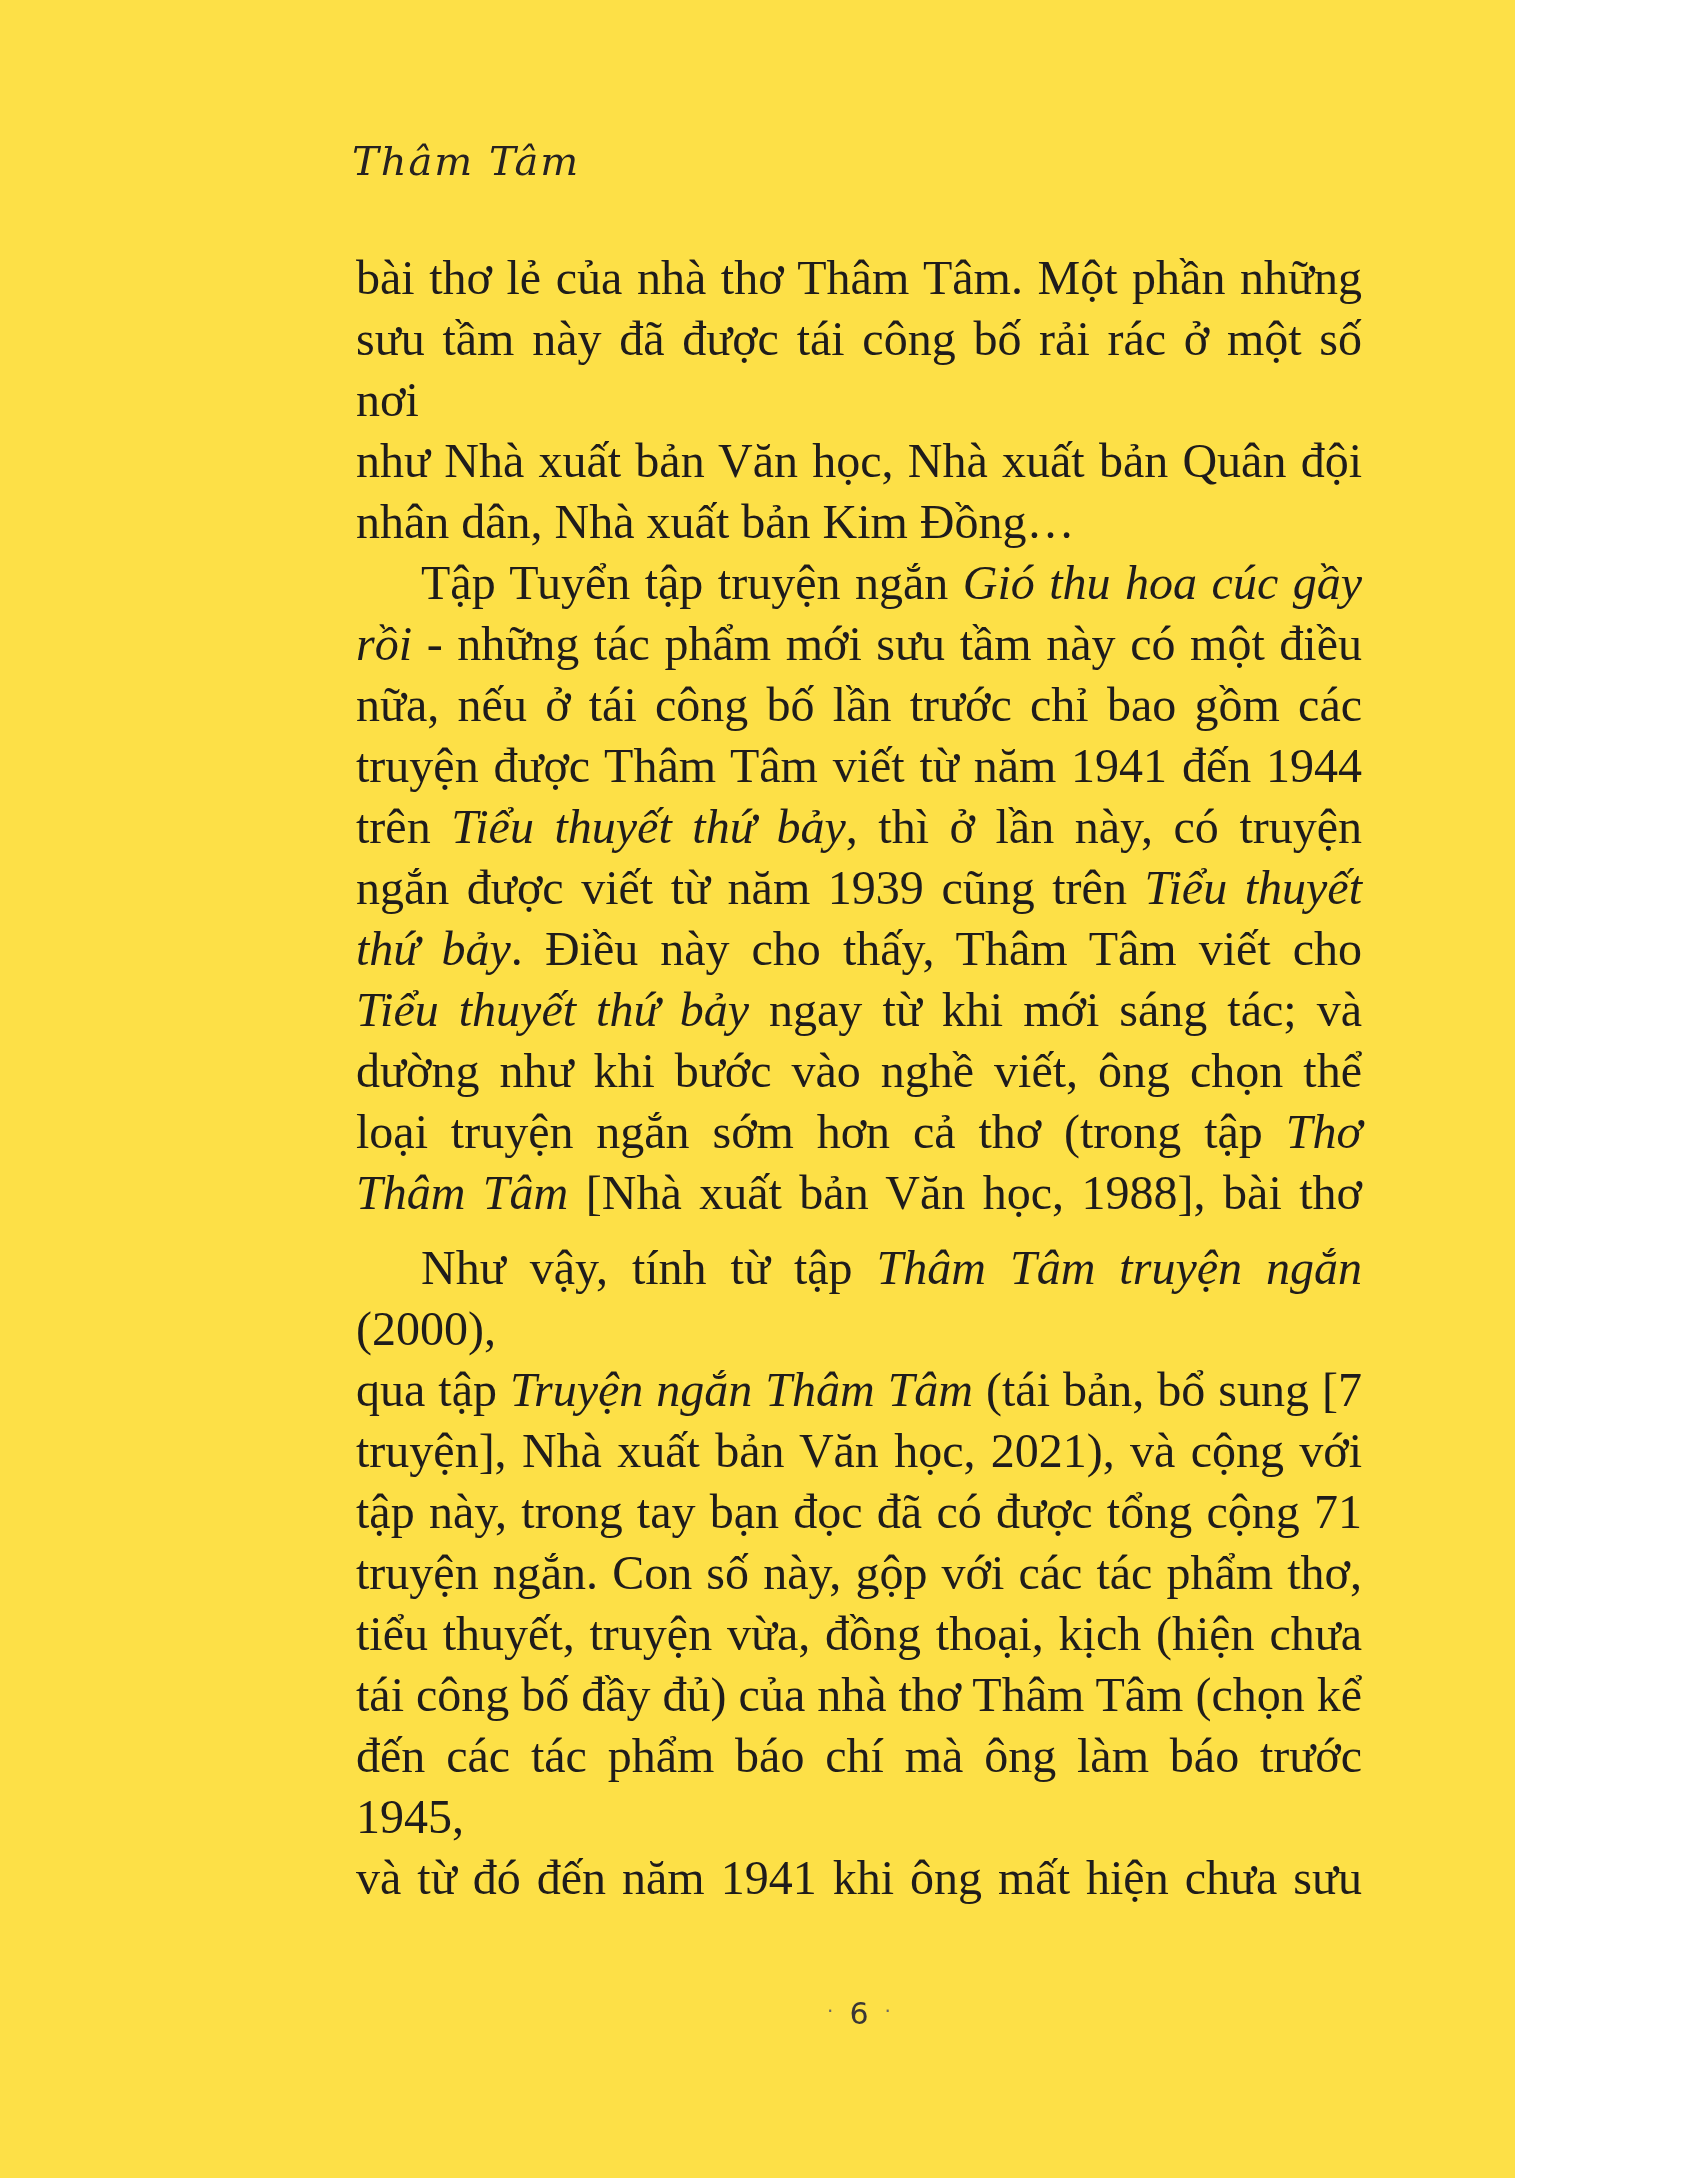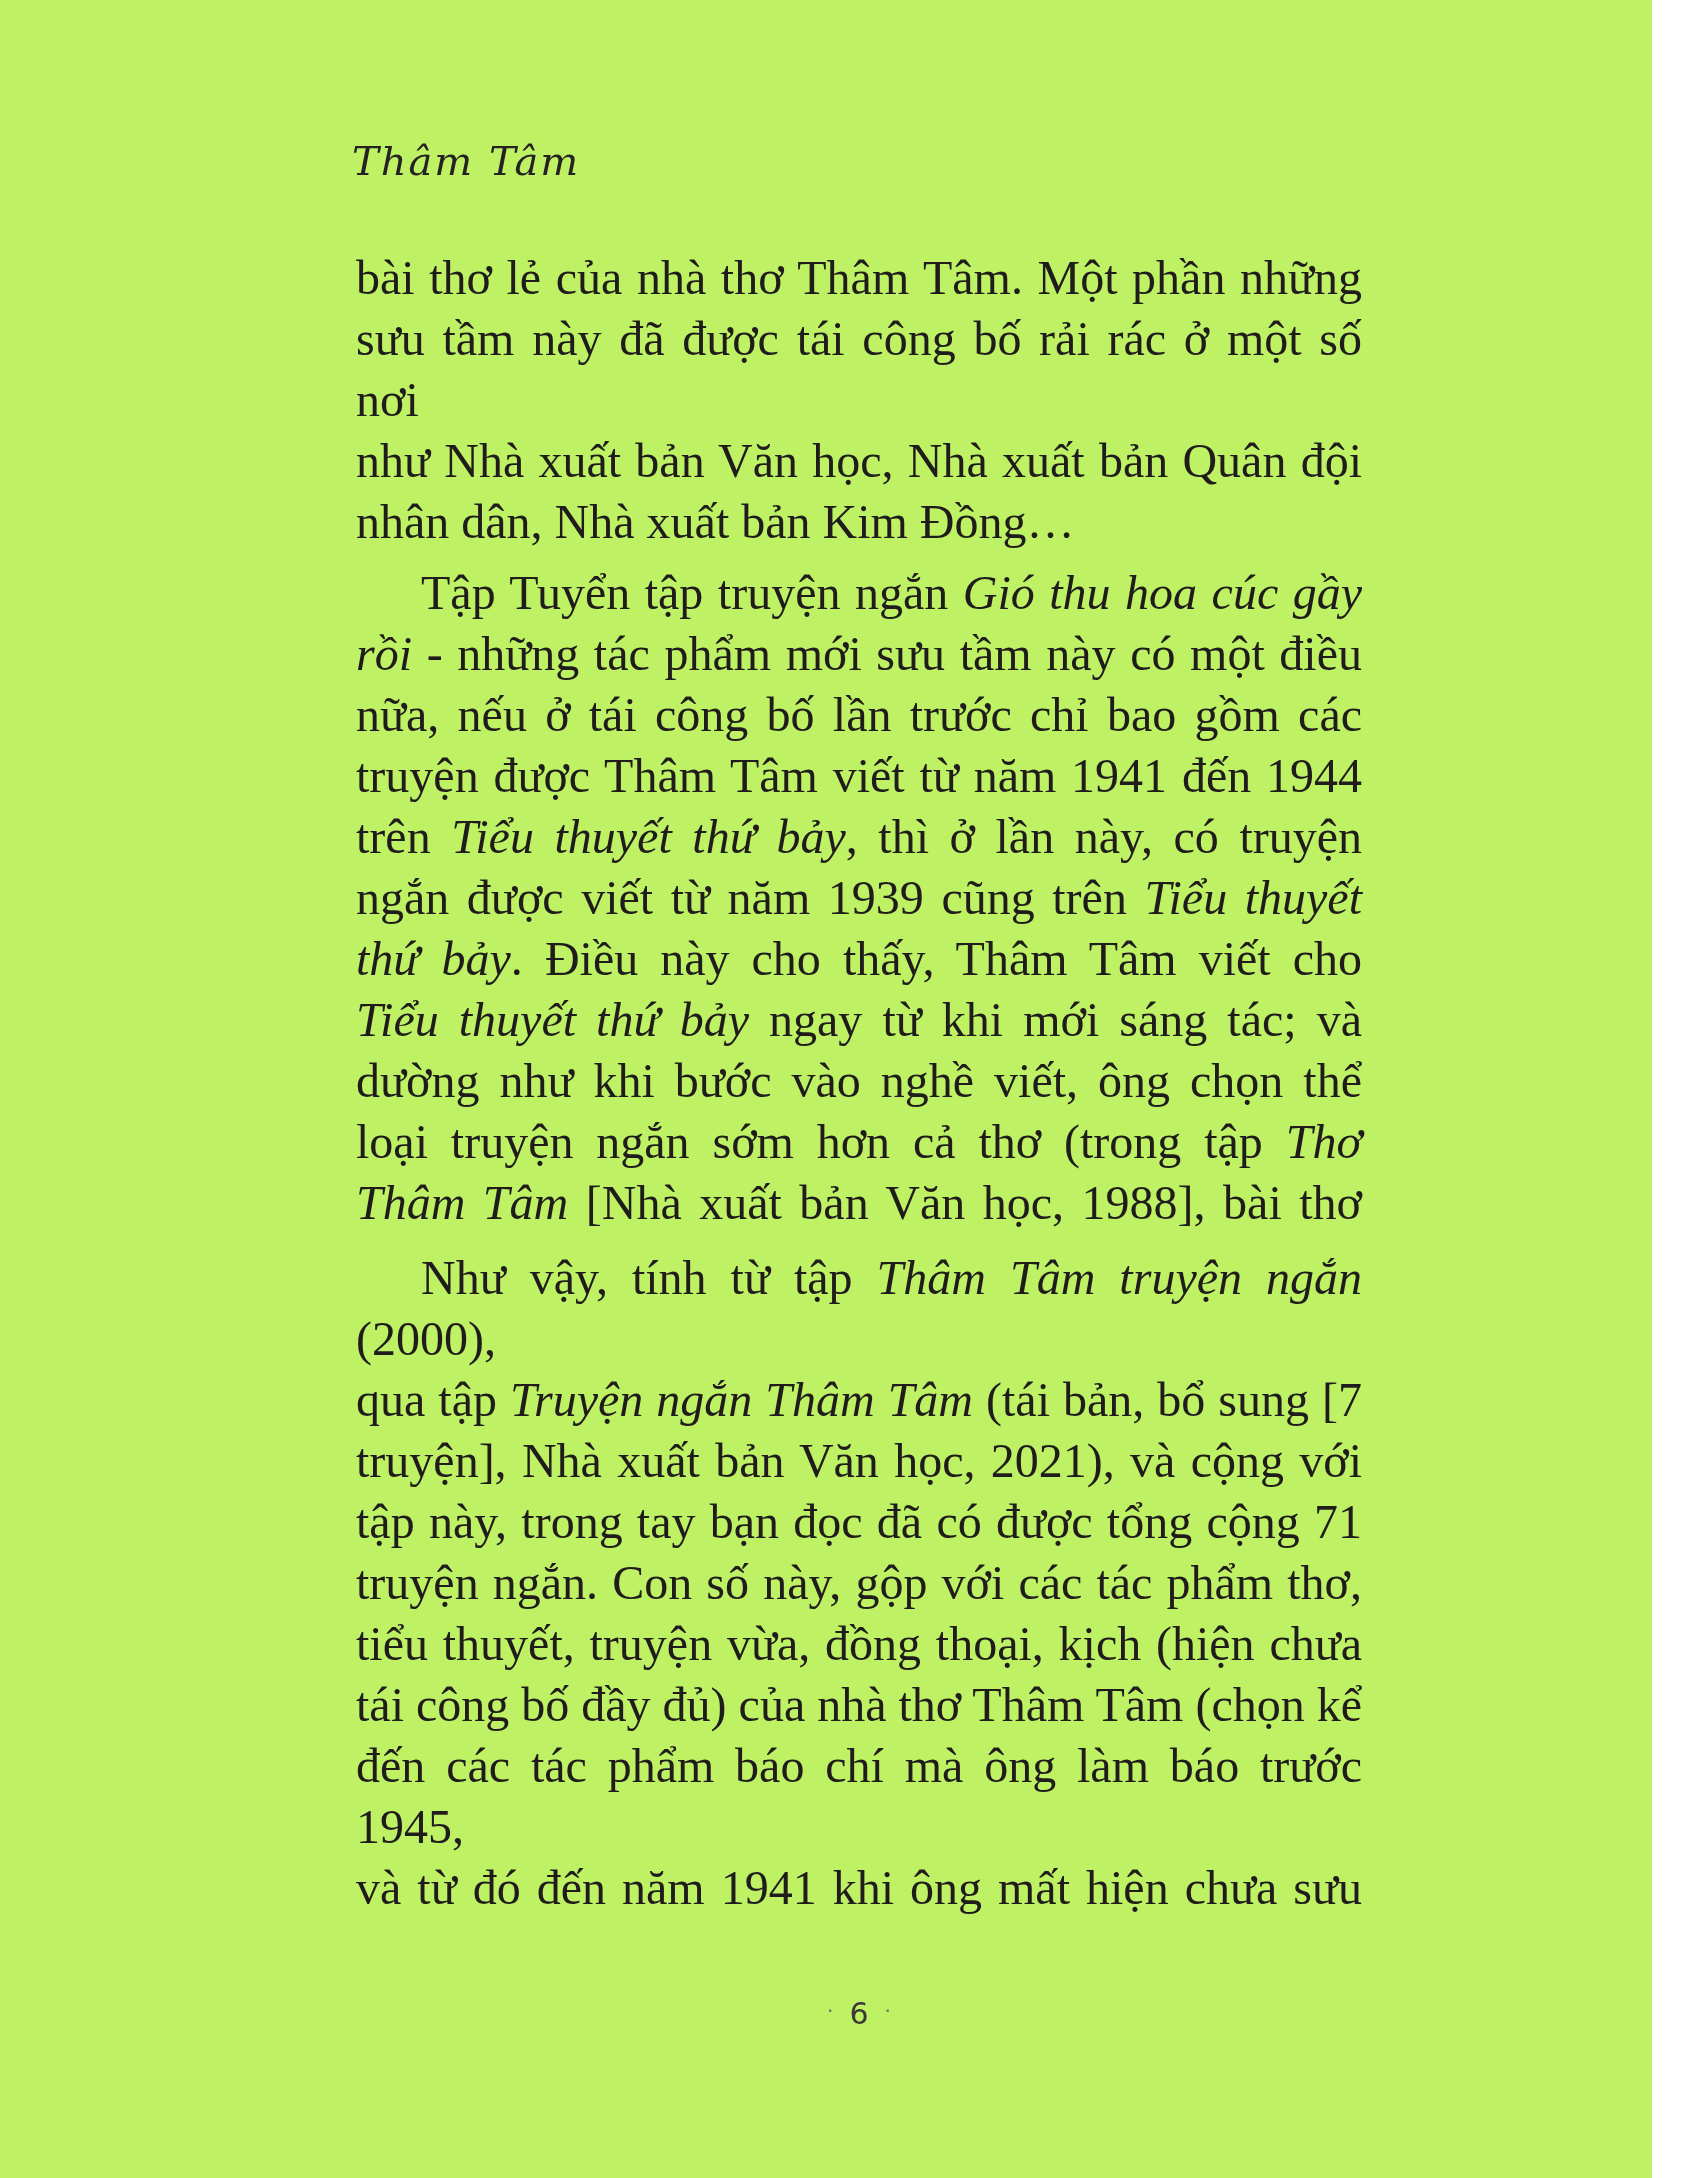--- a/index.html
+++ b/index.html
@@ -1,20 +1,20 @@
 <!DOCTYPE html>
 <html><head>
 <meta charset="utf-8">
 <style>
   html, body { margin: 0; padding: 0; background: #ffffff; }
   .page {
     position: relative;
-    width: 1652px;
+    width: 1515px;
     height: 2178px;
-    background: #bef264;
+    background: #fde047;
     color: #1f1c1b;
     font-family: "Liberation Serif", "DejaVu Serif", serif;
     overflow: hidden;
   }
   .running-header {
     position: absolute;
     left: 352px;
     top: 137px;
     font-family: "DejaVu Serif", serif;
     font-style: italic;
@@ -26,21 +26,21 @@
   .textblock {
     position: absolute;
     left: 356px;
     top: 247px;
     width: 1006px;
     font-size: 48px;
     line-height: 61px;
     color: #1f1c1b;
   }
   .para { margin: 0; padding: 0; }
-  .para.p2 { margin-top: 10px; }
+  .para.p2 { }
   .para.p3 { margin-top: 14px; }
   .line {
     text-align: justify;
     text-align-last: justify;
     white-space: normal;
   }
   .line.e {
     text-align-last: left;
   }
   .line.ind {

